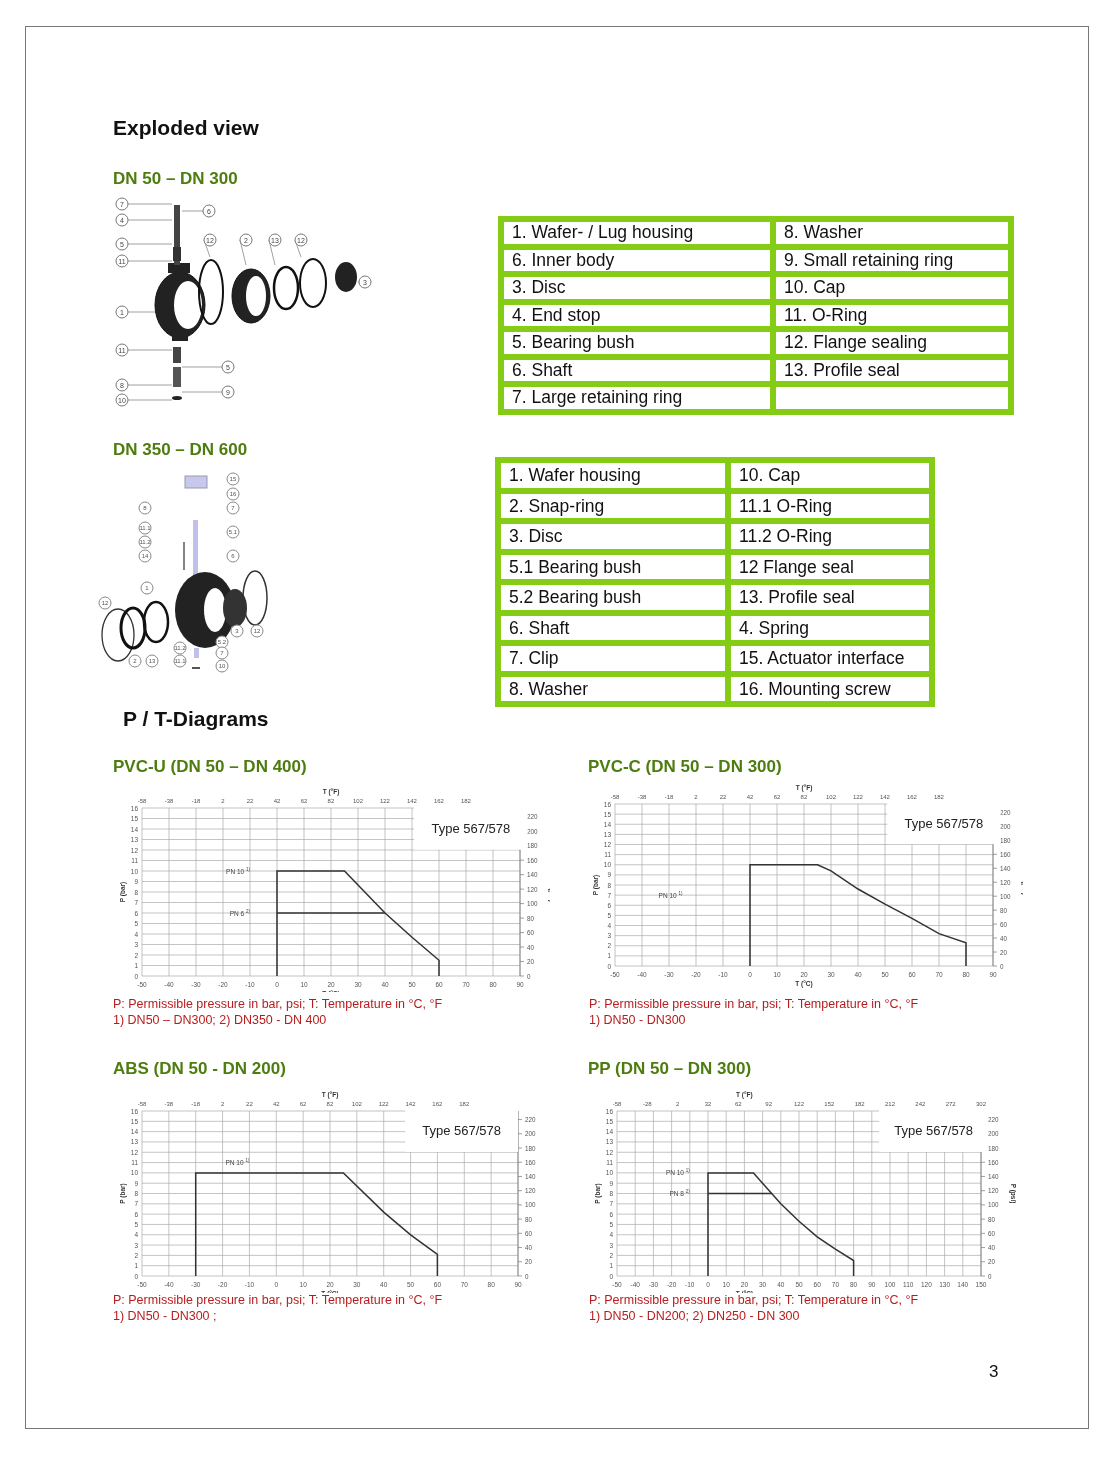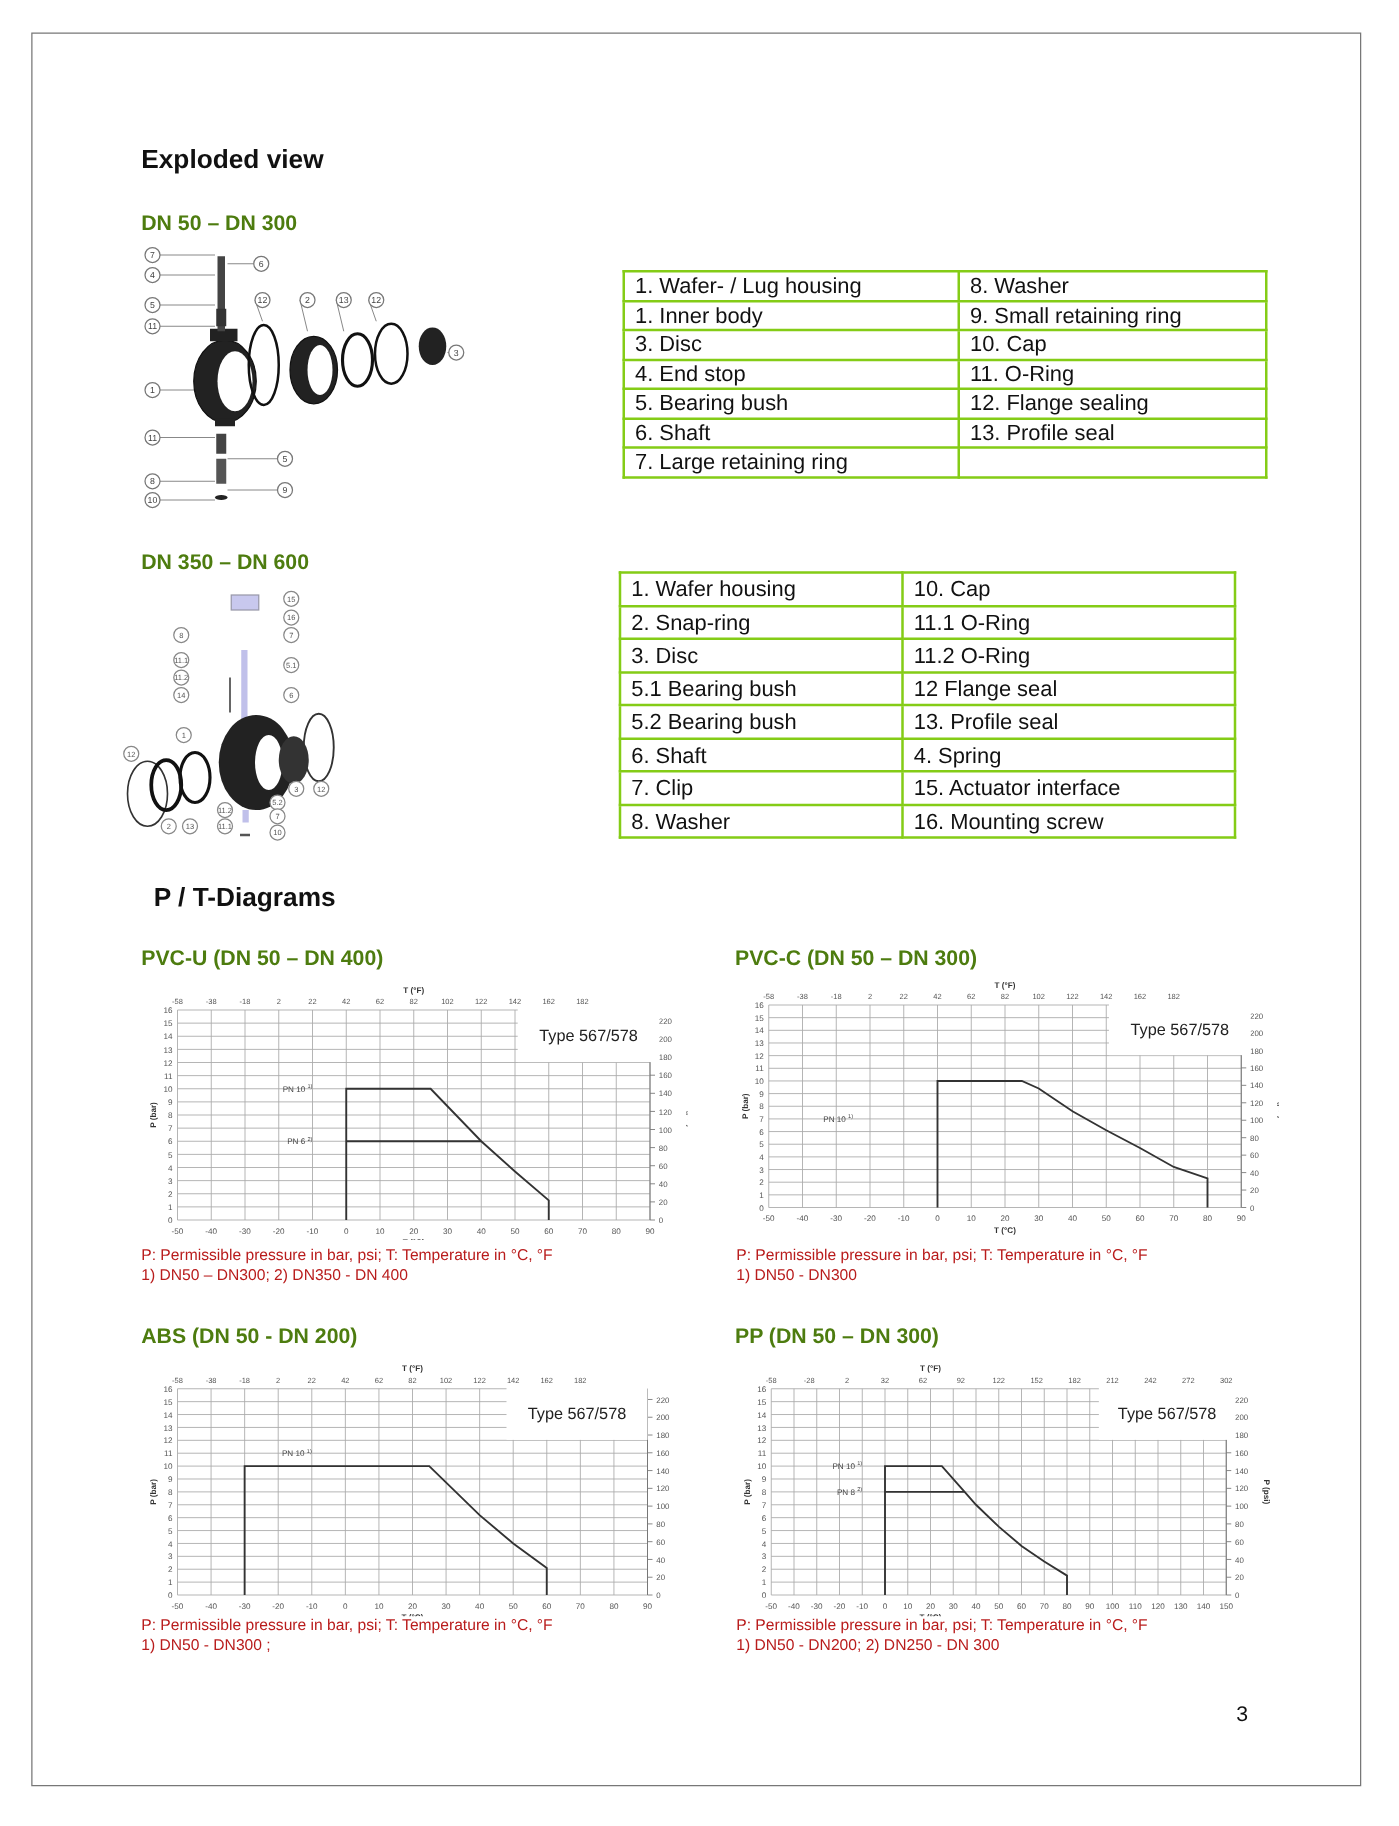--- a/index.html
+++ b/index.html
@@ -1,21 +1,21 @@
 <!DOCTYPE html>
 <html><head>
 <meta charset="utf-8">
 <style>
   html,body{margin:0;padding:0;background:#fff;}
   body{width:1119px;height:1461px;position:relative;font-family:"Liberation Sans",sans-serif;color:#111;overflow:hidden;}
   .page{position:absolute;left:25px;top:26px;width:1064px;height:1403px;border:1px solid #777;box-sizing:border-box;}
   .h1{position:absolute;font-weight:bold;font-size:21px;color:#111;text-align:center;}
   .h2{position:absolute;font-weight:bold;font-size:17px;color:#4d7c0f;}
   table.parts{position:absolute;border-collapse:collapse;font-size:17.5px;color:#111;}
-  table.parts td{border:2px solid #84cc16;padding:0 8px;height:21.5px;line-height:21px;white-space:nowrap;}
+  table.parts td{border:6px solid #84cc16;padding:0 8px;height:21.5px;line-height:21px;white-space:nowrap;}
   table.parts2 td{height:24.5px;line-height:24px;}
   .caption{position:absolute;font-size:12.5px;line-height:16px;color:#b91c1c;}
   .chart{position:absolute;}
   .pagenum{position:absolute;left:989px;top:1362px;font-size:17px;}
   .diagram{position:absolute;}
 </style>
 </head>
 <body>
 
 <div class="page"></div>
@@ -95,21 +95,21 @@
     <text x="118" y="199.5" text-anchor="middle" font-size="7" fill="#444">9</text>
   </svg>
 
 <table class="parts" style="left:498px;top:216px;width:516px;">
   <tbody id="pt1">
       <tr>
         <td style="width: 250px;">1. Wafer- / Lug housing</td>
         <td>8. Washer</td>
       </tr>
       <tr>
-        <td style="width: 250px;">1. Inner body</td>
+        <td style="width: 250px;">6. Inner body</td>
         <td>9. Small retaining ring</td>
       </tr>
       <tr>
         <td style="width: 250px;">3. Disc</td>
         <td>10. Cap</td>
       </tr>
       <tr>
         <td style="width: 250px;">4. End stop</td>
         <td>11. O-Ring</td>
       </tr>
@@ -179,21 +179,21 @@
     <circle cx="127" cy="172" r="6" fill="#fff" stroke="#888"></circle>
     <text x="127" y="174.3" text-anchor="middle" font-size="6" fill="#555">5.2</text>
     <circle cx="127" cy="183" r="6" fill="#fff" stroke="#888"></circle>
     <text x="127" y="185.3" text-anchor="middle" font-size="6" fill="#555">7</text>
     <circle cx="85" cy="191" r="6" fill="#fff" stroke="#888"></circle>
     <text x="85" y="193.3" text-anchor="middle" font-size="6" fill="#555">11.1</text>
     <circle cx="127" cy="196" r="6" fill="#fff" stroke="#888"></circle>
     <text x="127" y="198.3" text-anchor="middle" font-size="6" fill="#555">10</text>
   </svg>
 
-<table class="parts parts2" style="left:495px;top:457px;width:494px;">
+<table class="parts parts2" style="left:495px;top:457px;width:440px;">
   <tbody id="pt2">
       <tr>
         <td style="width: 208px;">1. Wafer housing</td>
         <td>10. Cap</td>
       </tr>
       <tr>
         <td style="width: 208px;">2. Snap-ring</td>
         <td>11.1 O-Ring</td>
       </tr>
       <tr>

